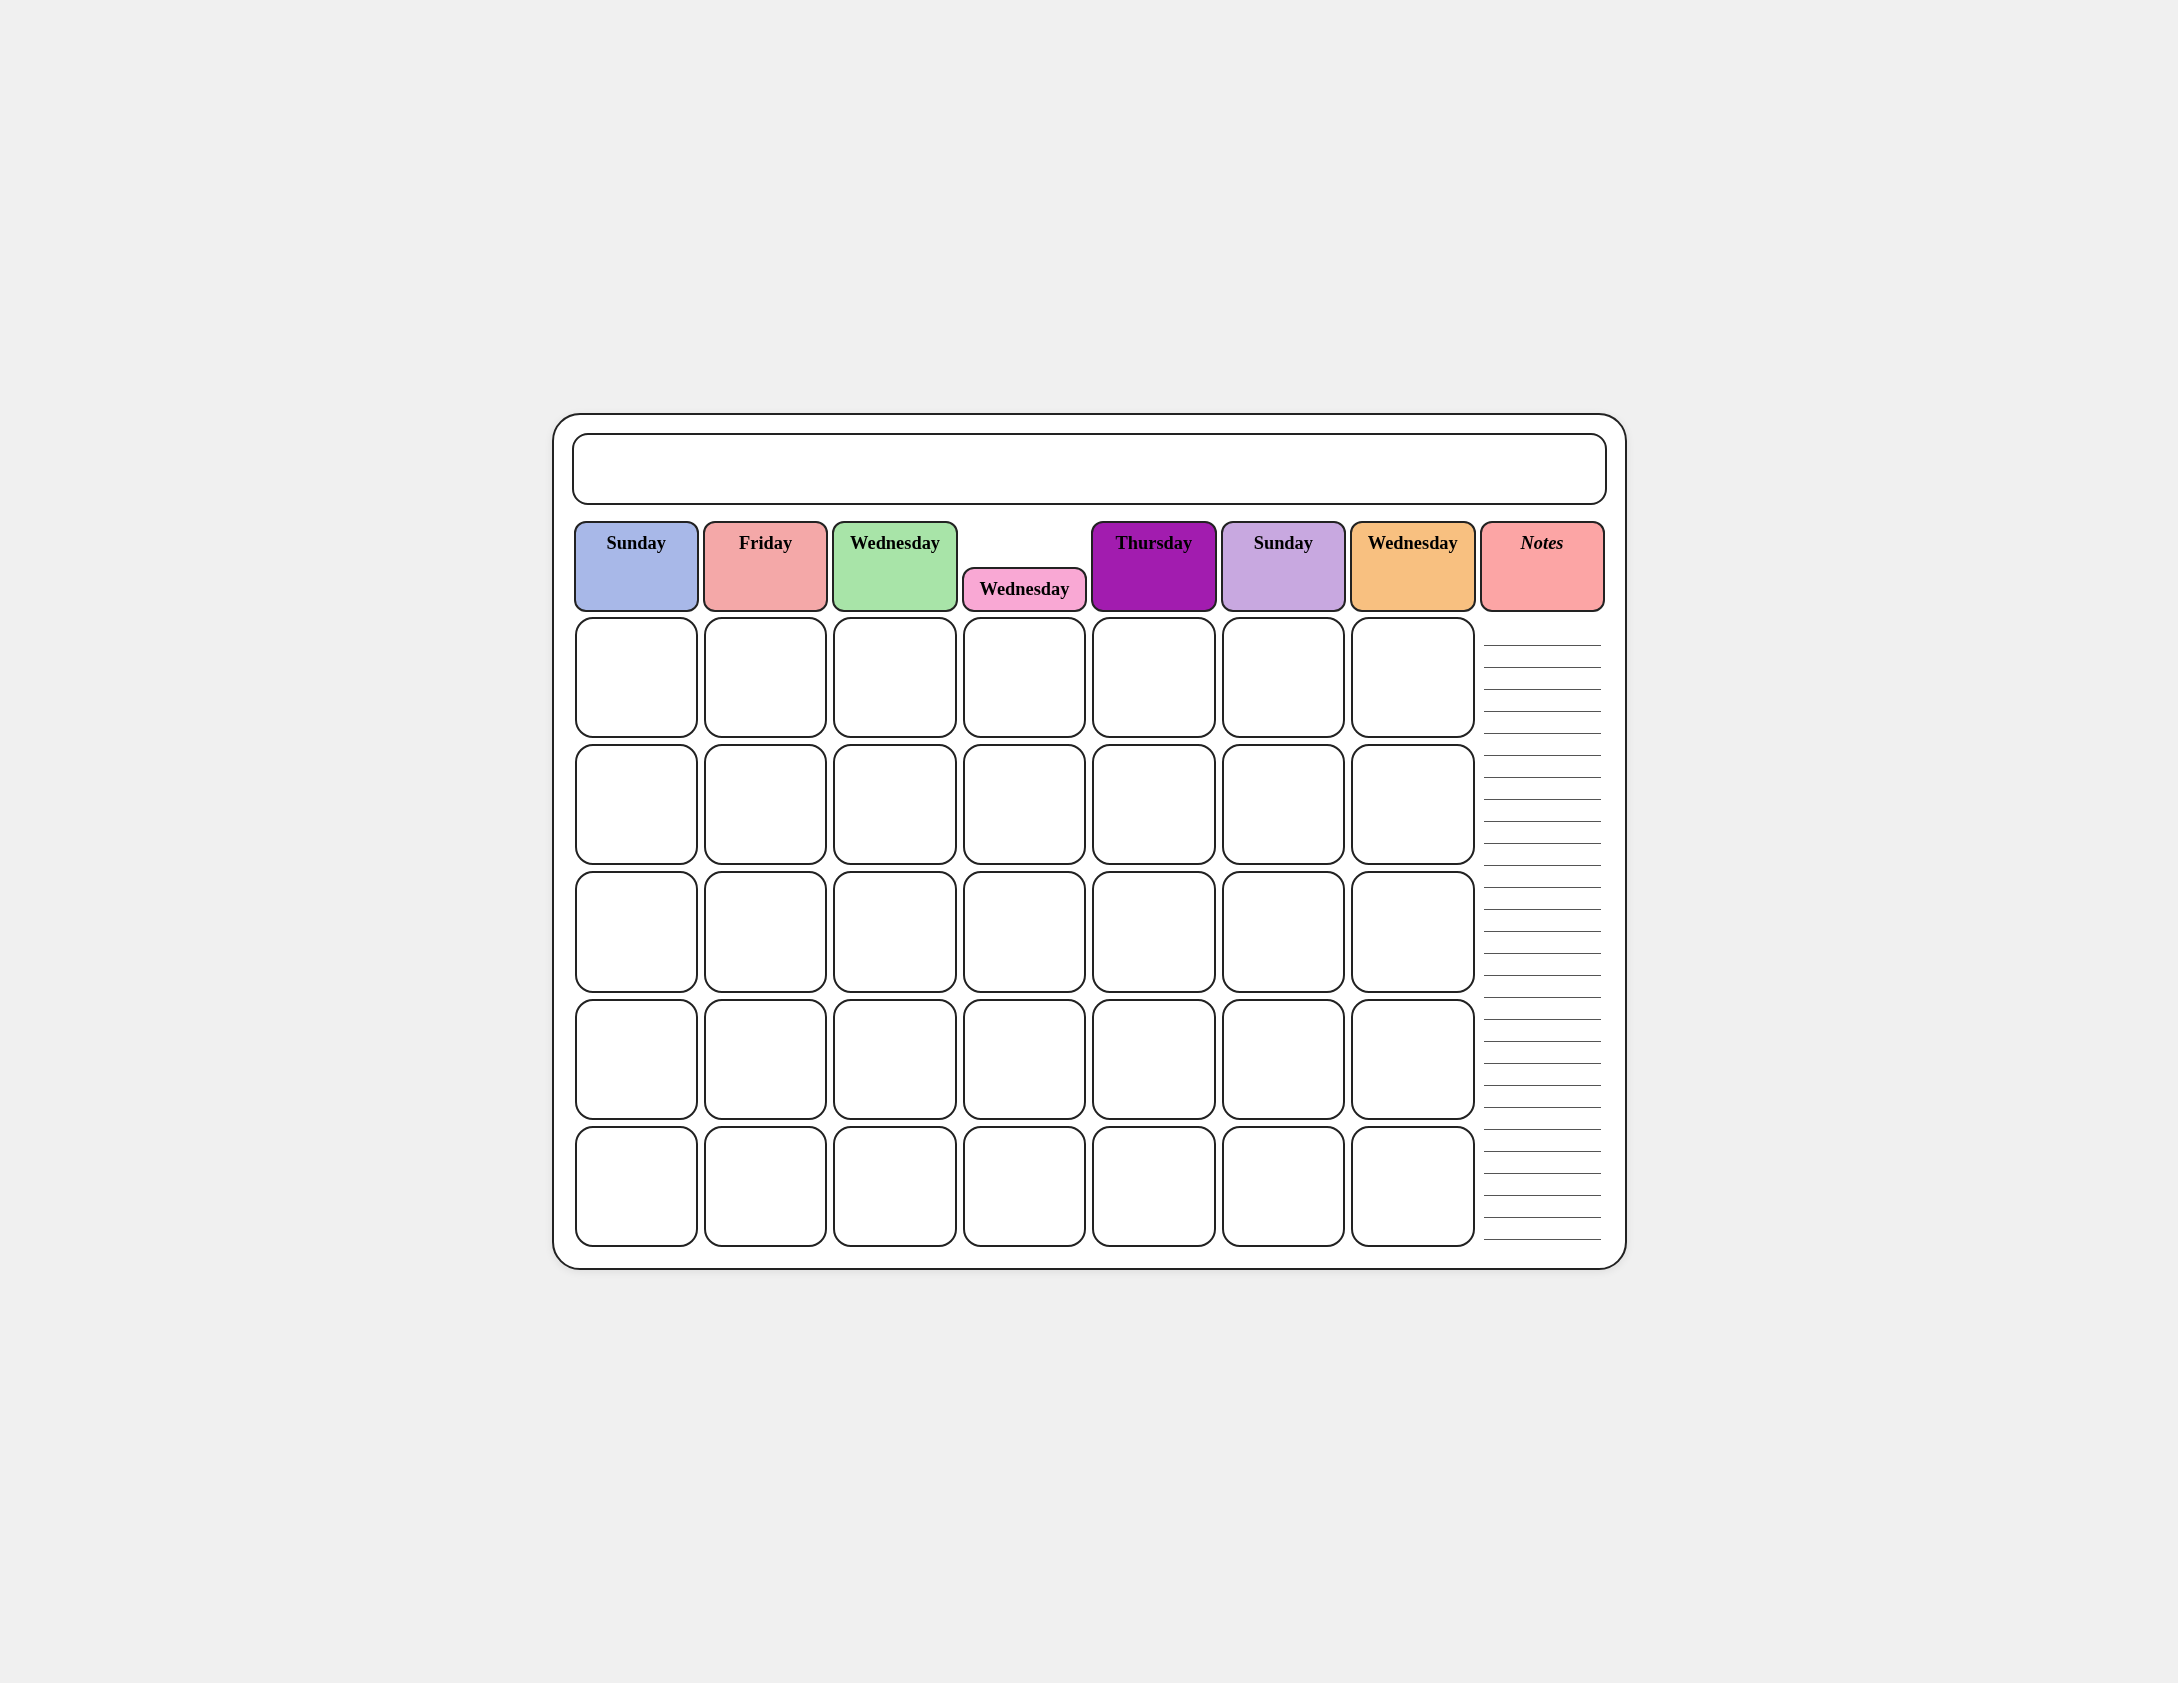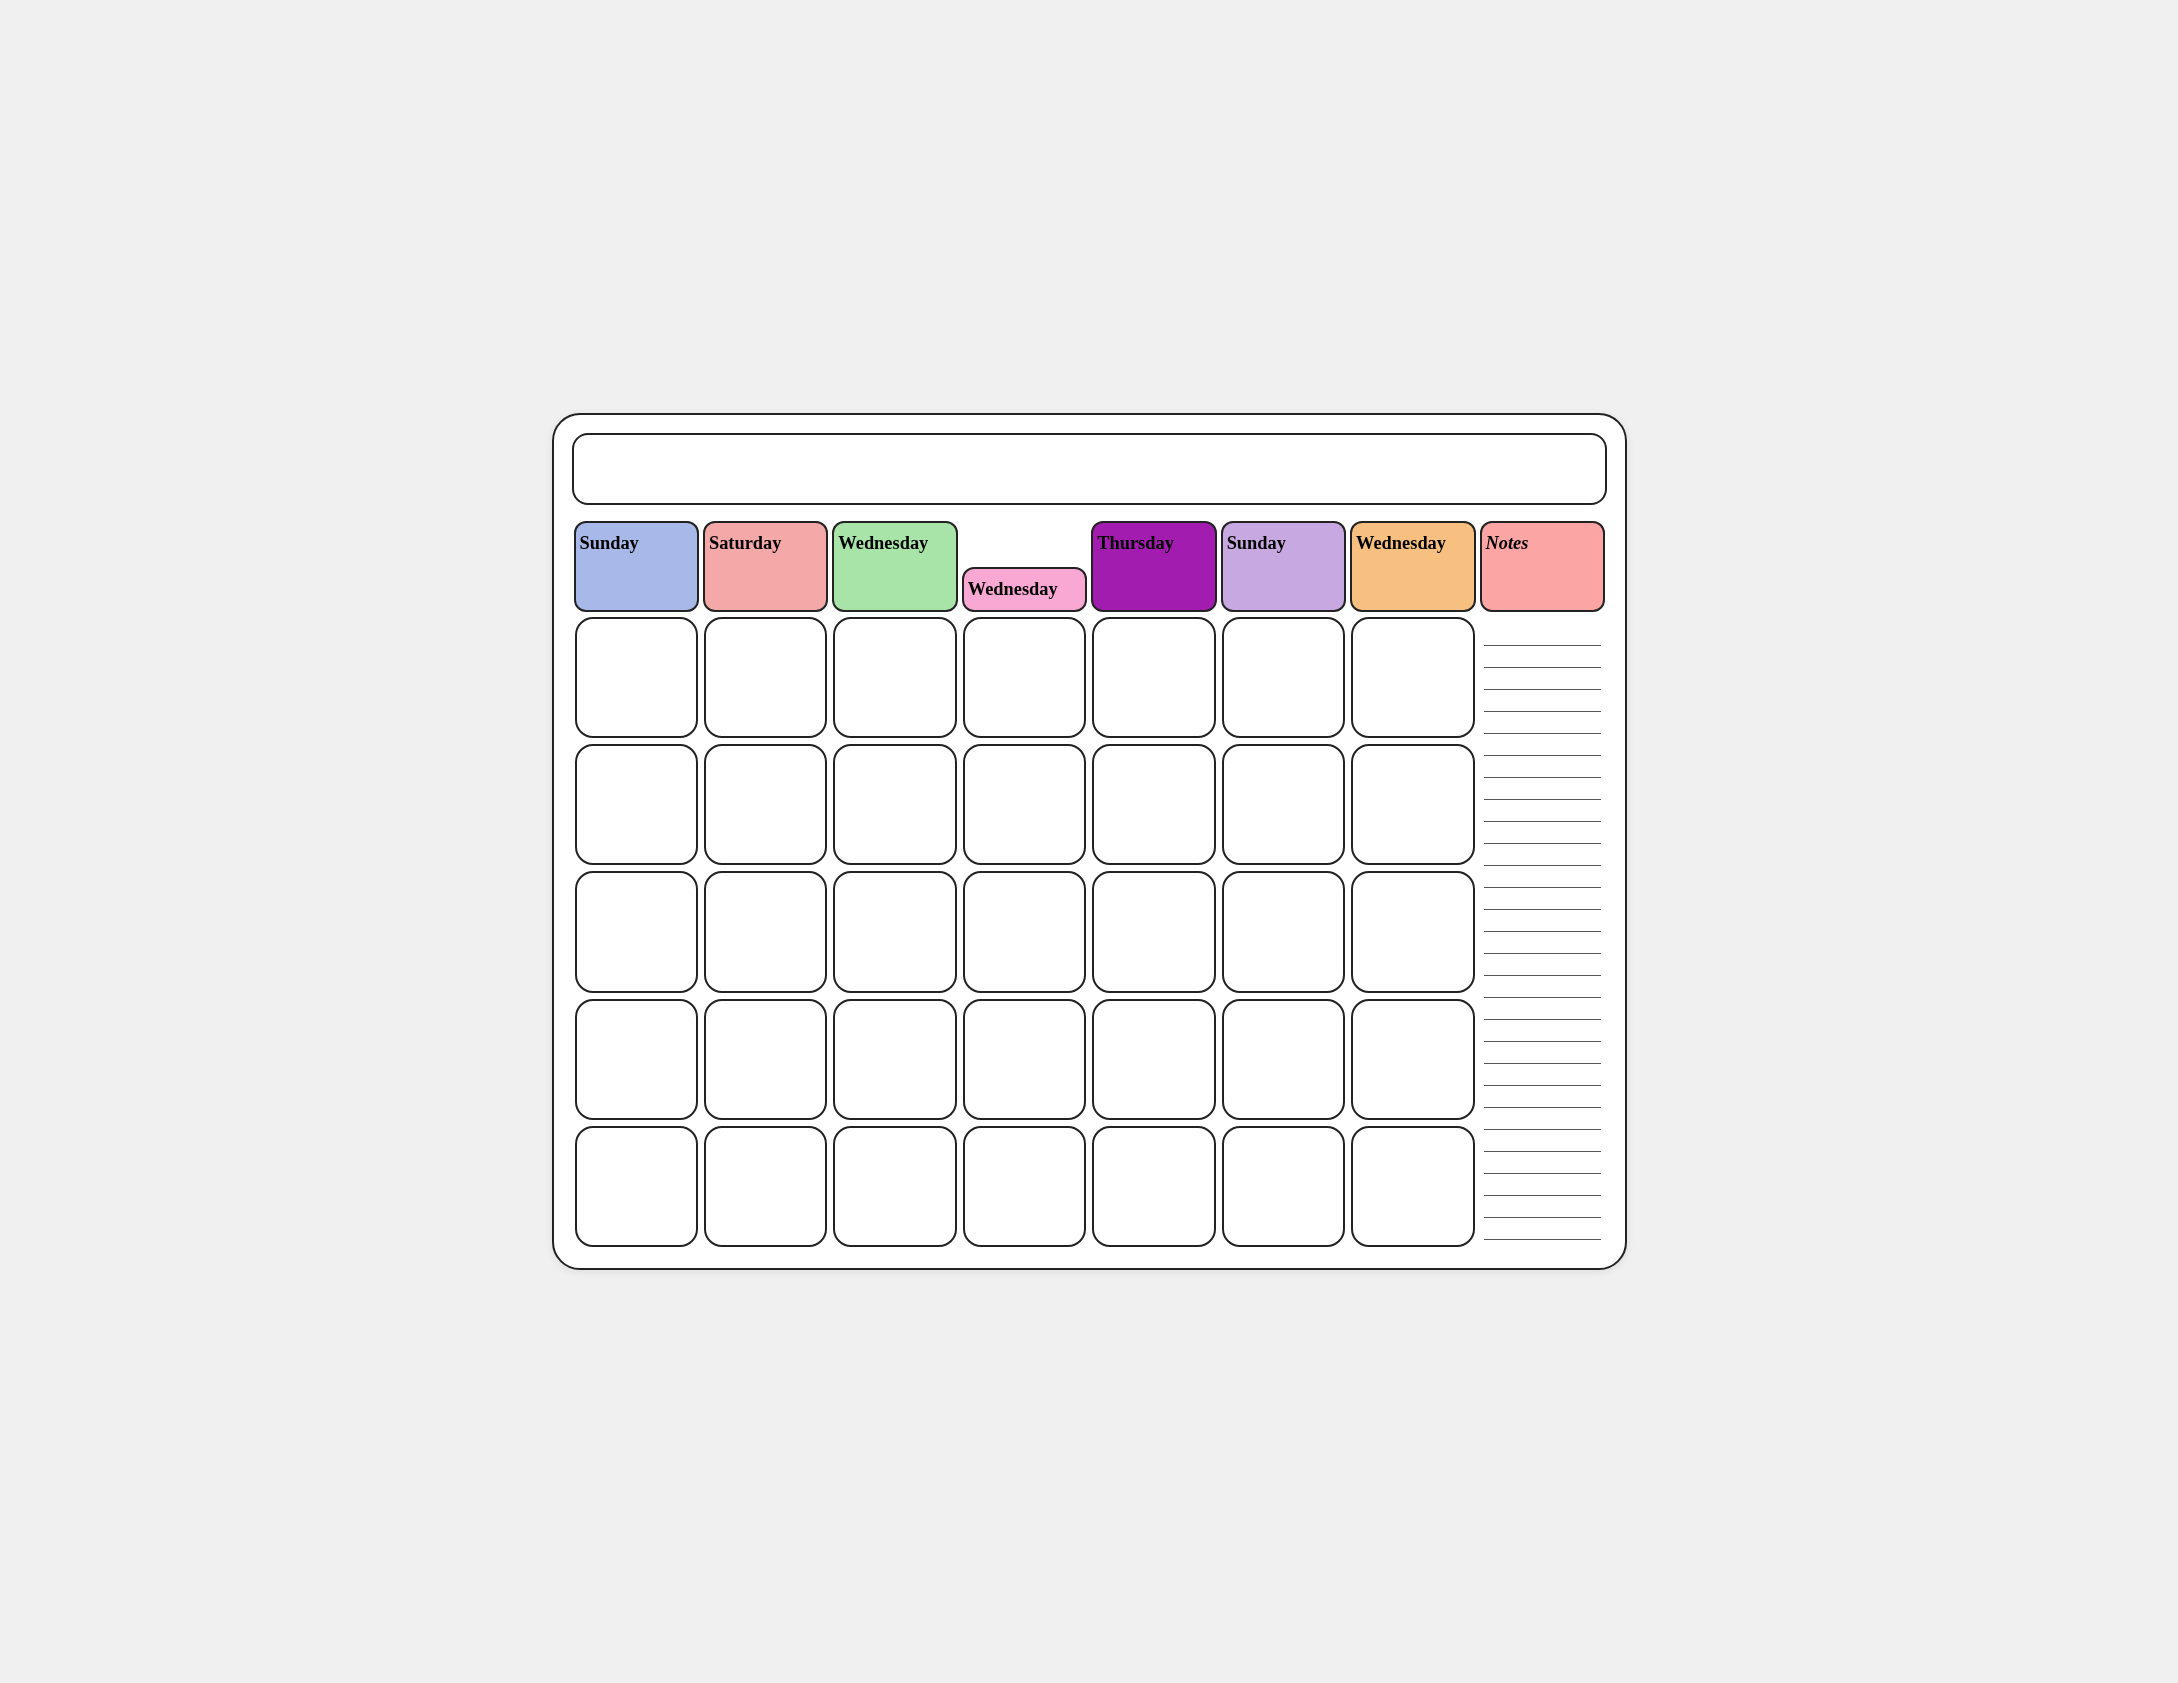--- a/index.html
+++ b/index.html
@@ -36,20 +36,21 @@
 
     .calendar-grid {
       display: grid;
       grid-template-columns: repeat(7, 1fr) 129px;
       gap: 0;
     }
 
     .day-header {
       border: 2px solid #222;
       border-radius: 12px;
+      text-align: center;
       padding: 10px 4px;
       font-size: 1.15rem;
       font-weight: bold;
       margin: 2px;
       font-family: 'Comic Sans MS', 'Chalkboard SE', cursive;
     }
 
     .day-header.sunday    { background: #a8b8e8; }
     .day-header.monday    { background: #f4a8a8; }
     .day-header.tuesday   { background: #a8e4a8; }
@@ -84,21 +85,21 @@
   </style>
 </head>
 <body>
 
 <div class="calendar-outer">
   <div class="title-bar"></div>
 
   <div class="calendar-grid">
 
     <div class="day-header sunday">Sunday</div>
-    <div class="day-header monday">Saturday</div>
+    <div class="day-header monday">Friday</div>
     <div class="day-header tuesday">Wednesday</div>
     <div class="day-header wednesday">Wednesday</div>
     <div class="day-header thursday">Thursday</div>
     <div class="day-header friday">Sunday</div>
     <div class="day-header saturday">Wednesday</div>
     <div class="day-header notes-hdr">Notes</div>
 
     <div class="day-cell"></div>
     <div class="day-cell"></div>
     <div class="day-cell"></div>

